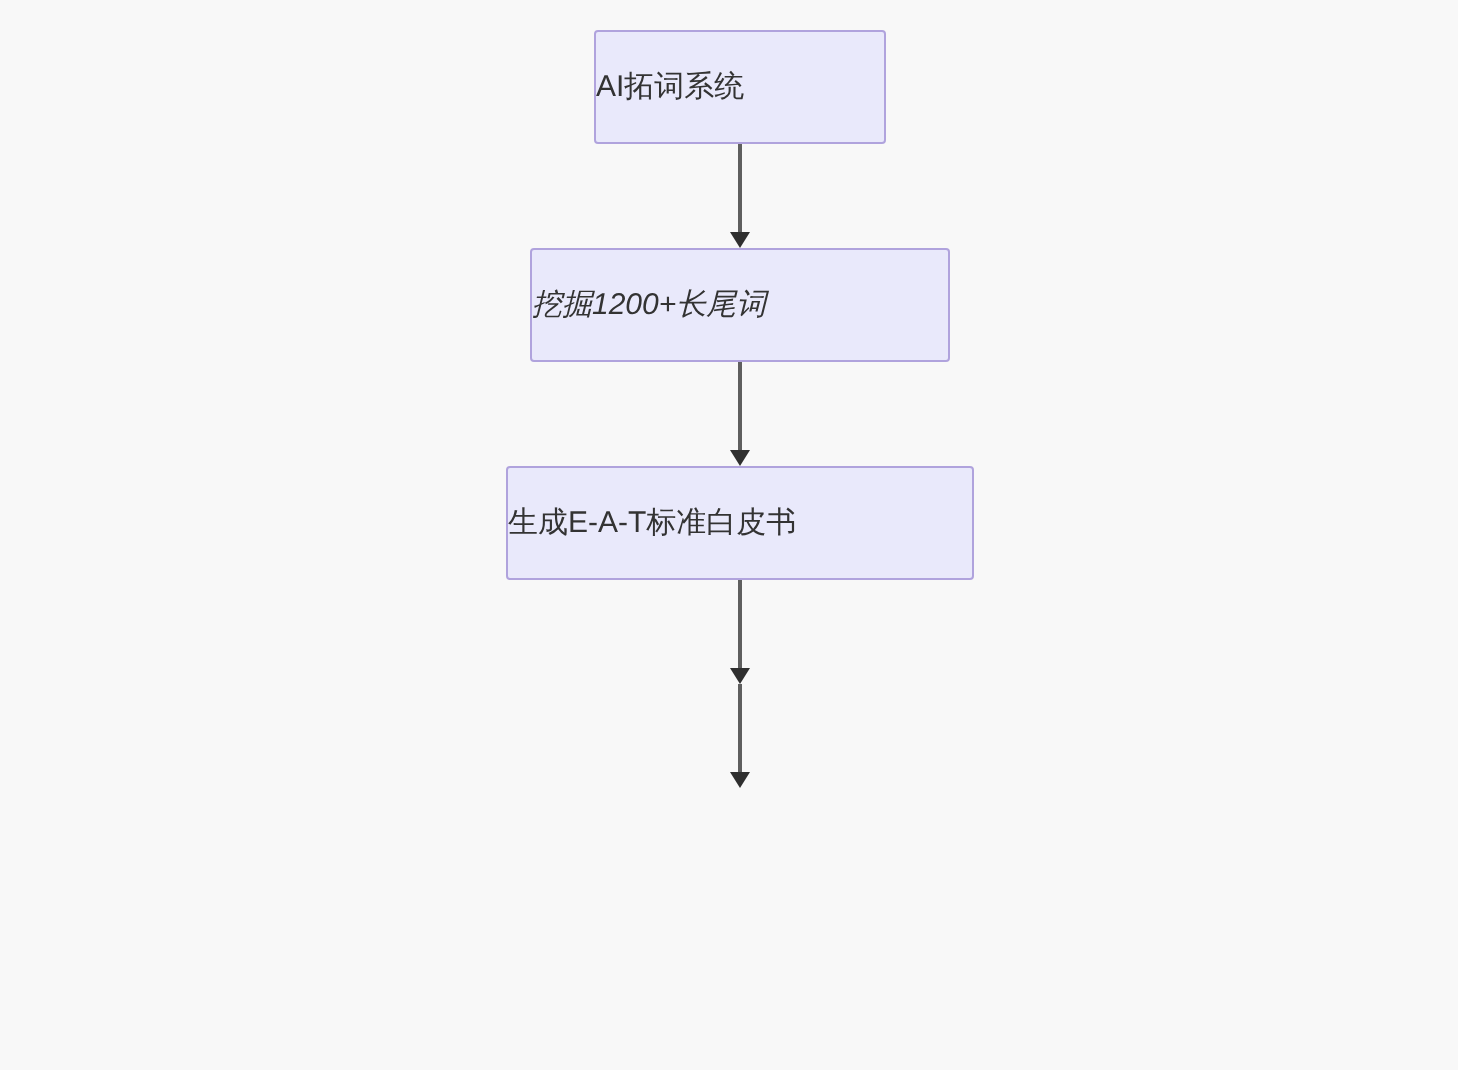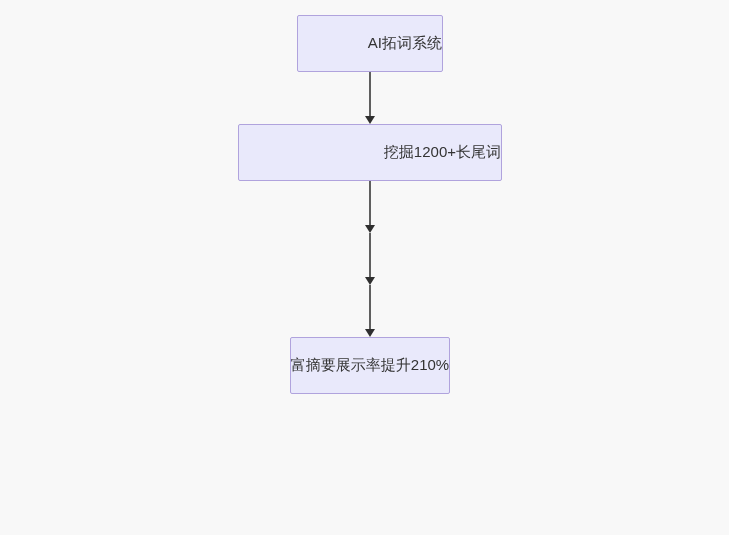--- a/index.html
+++ b/index.html
@@ -24,29 +24,29 @@
     align-items: center;
   }
   .node {
     box-sizing: border-box;
     height: 57px;
     background: #e9e9fb;
     border: 1.3px solid #b0a3dd;
     border-radius: 2px;
     display: flex;
     align-items: center;
-    justify-content: flex-end;
+    justify-content: flex-start;
     color: #333333;
     font-size: 15px;
     white-space: nowrap;
     cursor: default;
   }
   .node:nth-of-type(1) { width: 146px; }
   .node:nth-of-type(2) { width: 194px; }
-  .node:nth-of-type(3) { width: 264px; }
+  .node:nth-of-type(3) { width: 210px; font-style: italic; }
   .node:nth-of-type(4) { width: 214px; }
   .node:nth-of-type(5) { width: 234px; }
   .edge {
     height: 52px;
     width: 12px;
     display: flex;
     flex-direction: column;
     align-items: center;
   }
   .edge .line {
@@ -78,29 +78,29 @@
 
   <div class="node">
     <span>挖掘1200+长尾词</span>
   </div>
 
   <div class="edge">
     <div class="line"></div>
     <div class="head"></div>
   </div>
 
+  <div class="node">
+    <span>生成E-A-T标准白皮书</span>
+  </div>
 
   <div class="edge">
     <div class="line"></div>
     <div class="head"></div>
   </div>
 
 
   <div class="edge">
     <div class="line"></div>
     <div class="head"></div>
   </div>
 
-  <div class="node">
-    <span>富摘要展示率提升210%</span>
-  </div>
 
 </div>
 
 </body></html>

